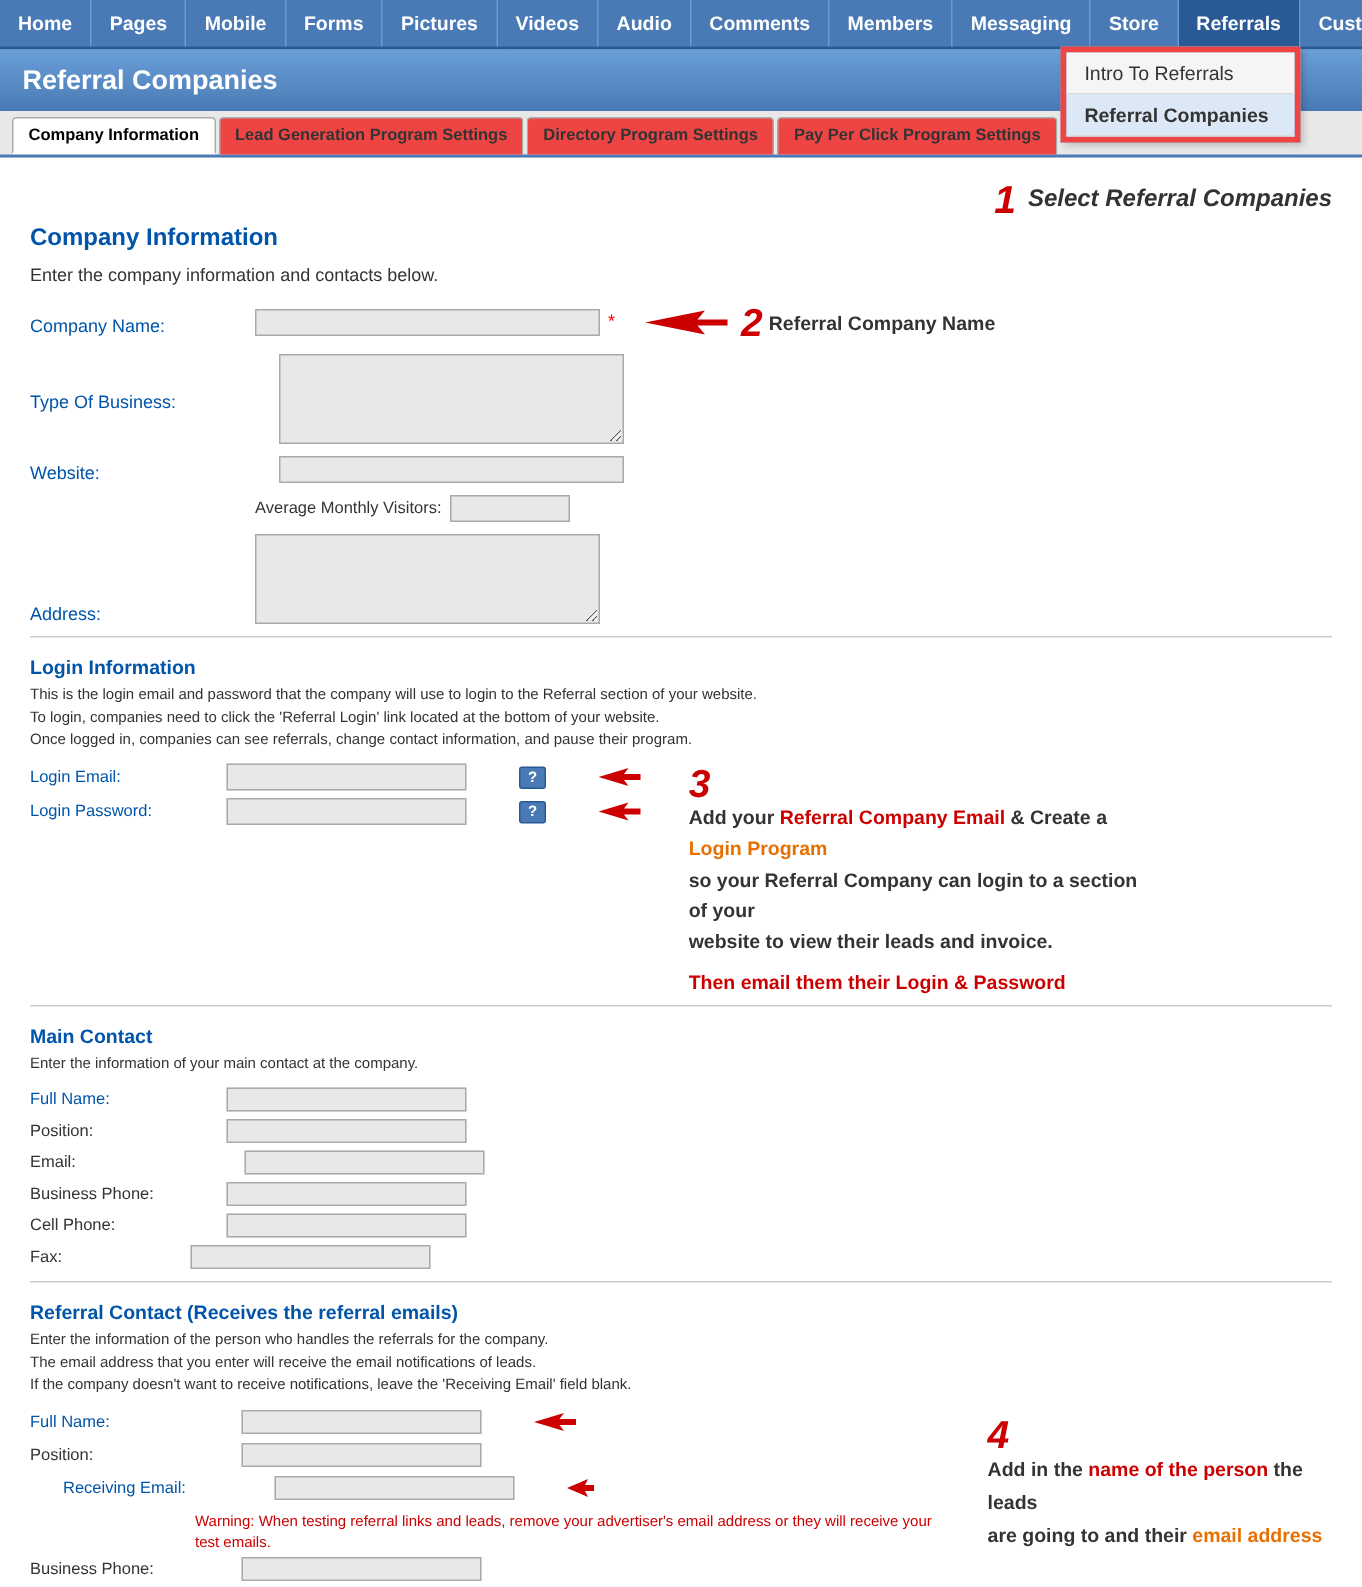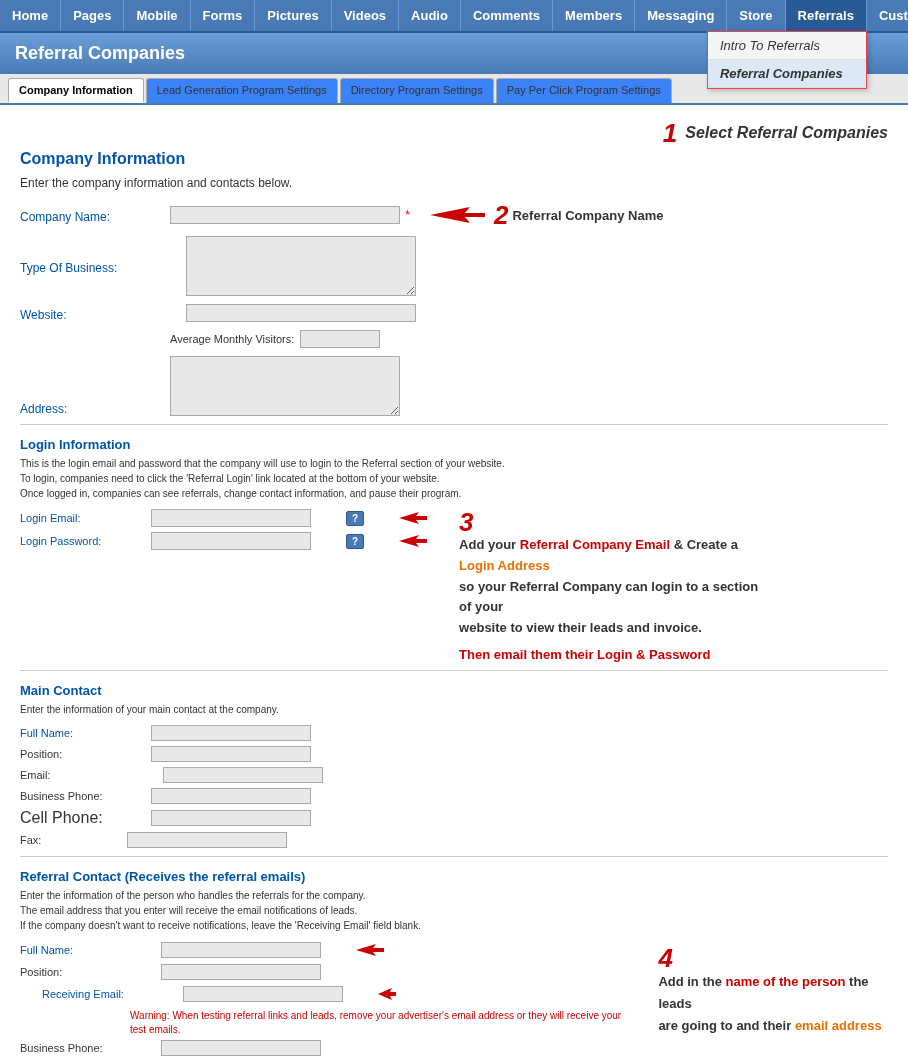--- a/index.html
+++ b/index.html
@@ -11,23 +11,22 @@
       color: #fff; text-decoration: none; padding: 8px 12px;
       font-size: 13px; font-weight: bold; border-right: 1px solid #6a9ad5;
       white-space: nowrap; display: block;
     }
     .top-nav .referrals-item { position: relative; background: #5a8ac5; }
     .top-nav .referrals-item.open { background: #2a5a95; }
 
     
     .dropdown-menu {
       position: absolute; top: 100%; right: 0; background: #7dd3fc;
-      border: 1px solid #ef4444; z-index: 100; min-width: 160px;
+      border: 4px solid #ef4444; z-index: 100; min-width: 160px;
       box-shadow: 2px 2px 5px rgba(0,0,0,0.2);
-      font-style: italic;
     }
     .dropdown-menu a {
       color: #333; font-size: 13px; font-weight: normal;
       padding: 6px 12px; border-bottom: 1px solid #ddd;
       display: block; border-right: none; background: #f5f5f5;
     }
 
     
     .page-header {
       background: linear-gradient(to bottom, #6a9fd8, #4a7ab5);
@@ -36,21 +35,21 @@
 
     
     .tabs-bar {
       display: flex; border-bottom: 2px solid #4a7ab5;
       background: #e8e8e8; padding-top: 4px; padding-left: 8px;
       gap: 2px;
     }
     .tab {
       padding: 5px 10px; font-size: 11px; cursor: pointer;
       border: 1px solid #aaa; border-bottom: none;
-      background: #3b82f6; color: #333; border-radius: 3px 3px 0 0;
+      background: #ef4444; color: #333; border-radius: 3px 3px 0 0; font-weight: bold;
     }
     .tab.active { background: #fff; border-bottom: 2px solid #fff; font-weight: bold; color: #000; }
 
     
     .content { padding: 15px 20px; }
 
     
     .section-title { color: #0055aa; font-size: 16px; font-weight: bold; margin-bottom: 8px; }
 
     
@@ -223,21 +222,21 @@
           <span class="help-btn">?</span>
           <svg width="30" height="18" style="margin-left:4px;">
             <polygon points="0,9 20,3 17,7 28,7 28,11 17,11 20,15" fill="#cc0000"></polygon>
           </svg>
         </div>
       </div>
 
       <div style="margin-left:10px;">
         <span class="num-badge">3</span>
         <div class="bold-note" style="max-width:300px; line-height:1.6;">
-          <span>Add your </span><span class="red">Referral Company Email</span><span> &amp; Create a </span><span class="orange">Login Address</span><br>
+          <span>Add your </span><span class="red">Referral Company Email</span><span> &amp; Create a </span><span class="orange">Login Program</span><br>
           <span>so your Referral Company can login to a section of your</span><br>
           <span>website to view their leads and invoice.</span>
         </div>
         <div class="bold-note" style="color:#cc0000; margin-top:8px;">
           <span>Then email them their Login &amp; Password</span>
         </div>
       </div>
     </div>
 
     <hr class="divider">
@@ -256,21 +255,21 @@
       </div>
       <div class="login-row">
         <div class="contact-label" style="color:#333; font-size:11px; width:112px; flex-shrink:0;">Email:</div>
         <input type="text" style="width: 160px; border: 1px solid rgb(170, 170, 170); padding: 1px 3px; background: rgb(232, 232, 232); font-size: 11px;">
       </div>
       <div class="login-row">
         <div class="contact-label" style="color:#333; font-size:11px; width:100px; flex-shrink:0;">Business Phone:</div>
         <input type="text" style="width: 160px; border: 1px solid rgb(170, 170, 170); padding: 1px 3px; background: rgb(232, 232, 232); font-size: 11px;">
       </div>
       <div class="login-row">
-        <div class="contact-label" style="color:#333; font-size:16px; width:100px; flex-shrink:0;">Cell Phone:</div>
+        <div class="contact-label" style="color:#333; font-size:11px; width:100px; flex-shrink:0;">Cell Phone:</div>
         <input type="text" style="width: 160px; border: 1px solid rgb(170, 170, 170); padding: 1px 3px; background: rgb(232, 232, 232); font-size: 11px;">
       </div>
       <div class="login-row">
         <div class="contact-label" style="color:#333; font-size:11px; width:76px; flex-shrink:0;">Fax:</div>
         <input type="text" style="width: 160px; border: 1px solid rgb(170, 170, 170); padding: 1px 3px; background: rgb(232, 232, 232); font-size: 11px;">
       </div>
     </div>
 
     <hr class="divider">
 

